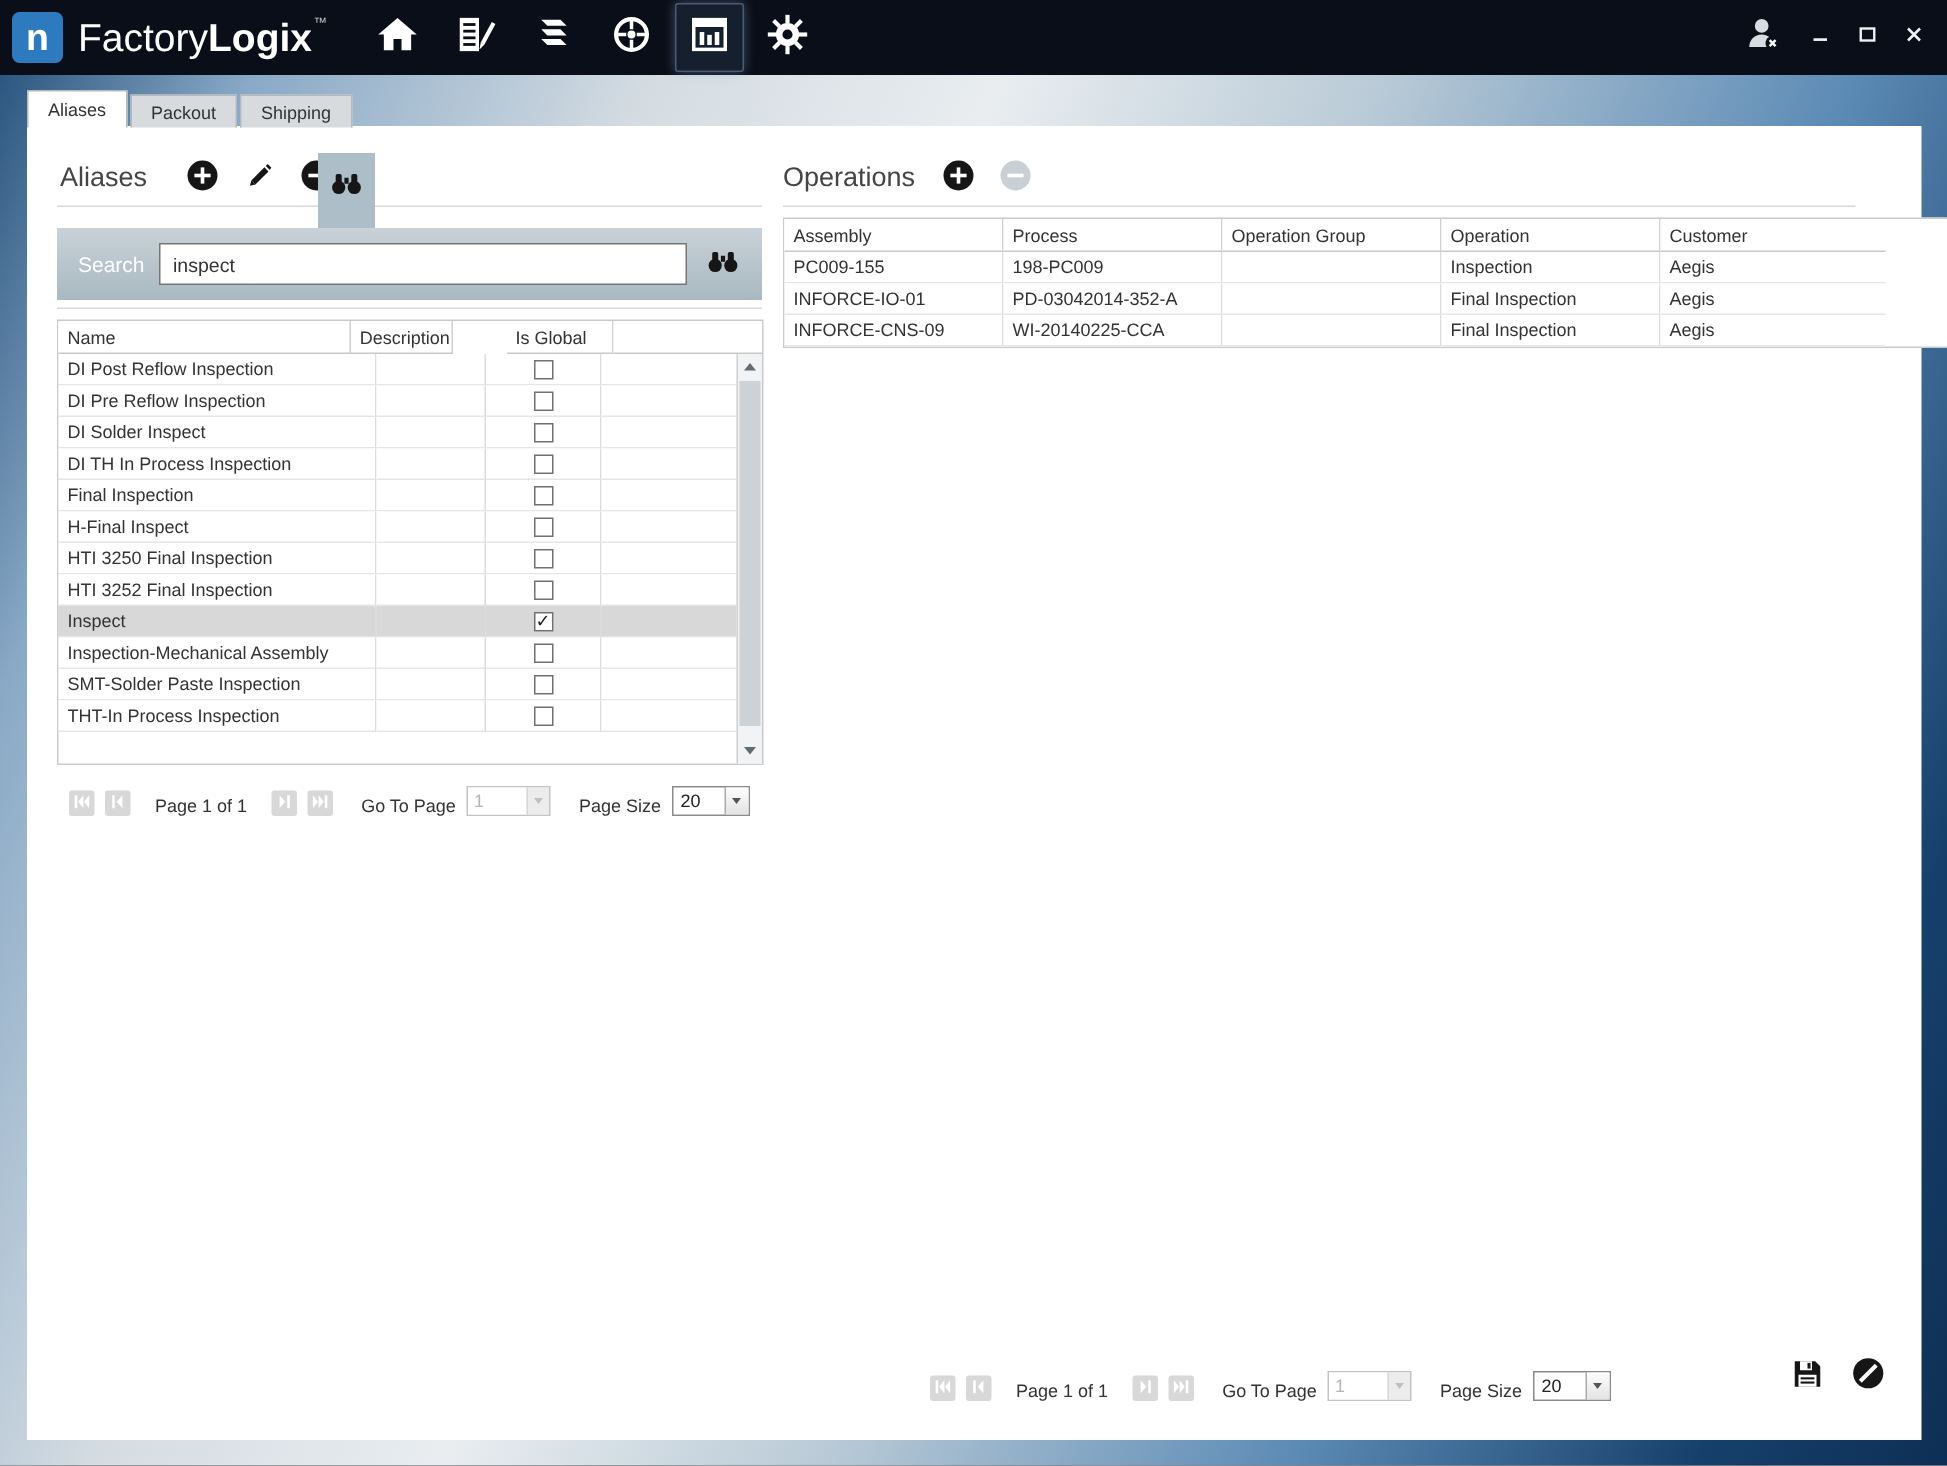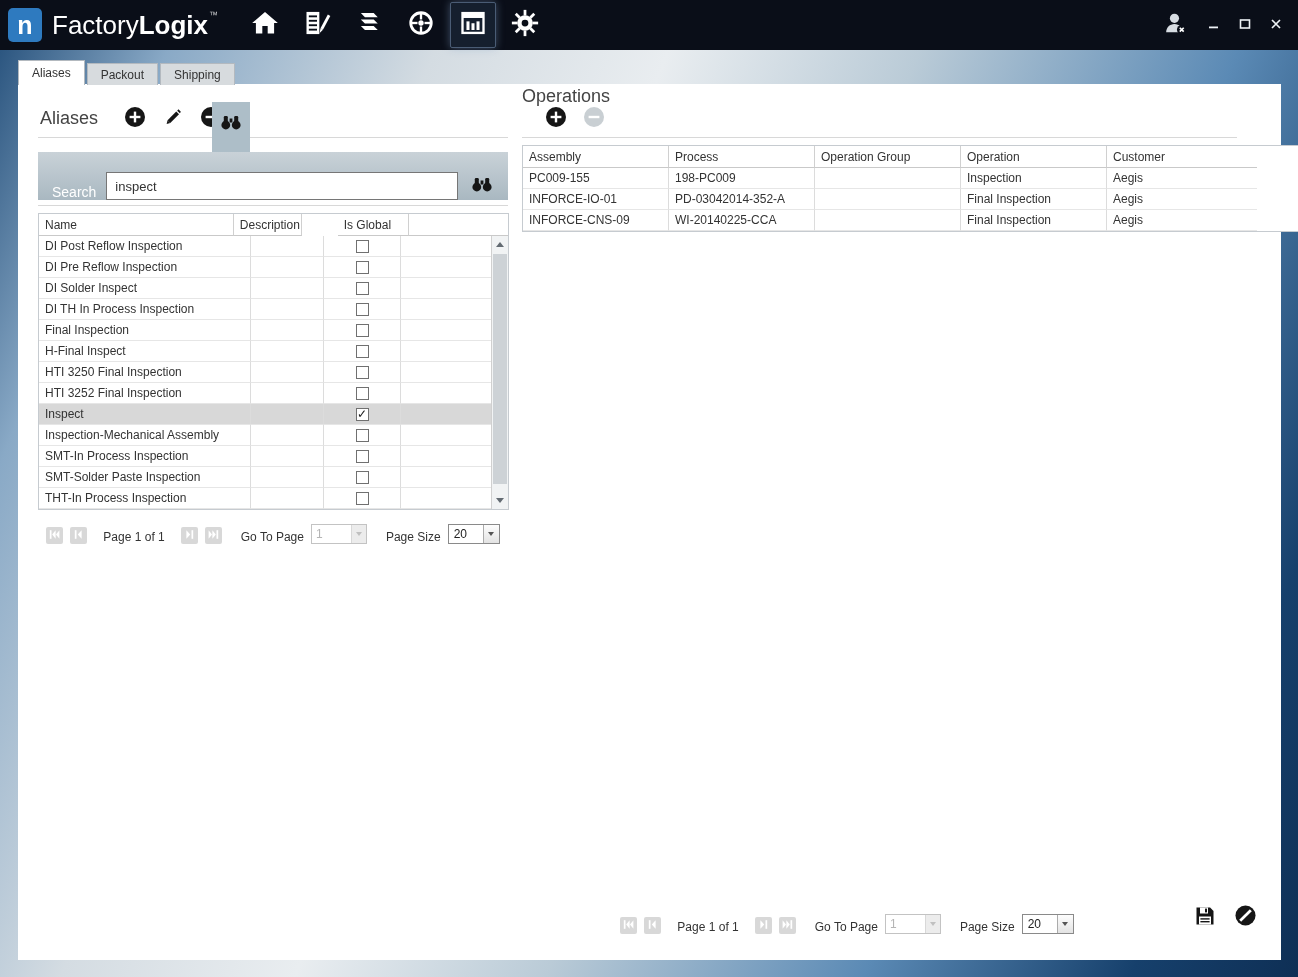--- a/index.html
+++ b/index.html
@@ -59,21 +59,21 @@
   .hairline { position:absolute; height:1px; background:#d8d8d8; }
 
   
   .binoc-tab {
     position:absolute; left:194px; top:18px; width:38px; height:50px;
     background:#adbec8; display:flex; justify-content:center; align-items:flex-start;
     padding-top:8px; z-index:2; cursor:pointer;
   }
   .search-panel {
     position:absolute; left:20px; top:68px; width:470px; height:48px;
-    background:linear-gradient(#c9d2d8,#a9b8c1); display:flex; align-items:flex-end;
+    background:linear-gradient(#c9d2d8,#a9b8c1); display:flex; align-items:center;
   }
   .search-label { color:#fff; font-size:14px; margin:0 10px 0 14px; }
   .search-input {
     width:352px; height:28px; border:1px solid #767676; background:#fff;
     font-family:inherit; font-size:13px; color:#333; padding:0 8px; outline:none;
   }
   .search-panel .binoc-right { margin-left:auto; margin-right:14px; }
 
   
   .grid { position:absolute; border:1px solid #c6cbd0; background:#fff; }
@@ -404,28 +404,20 @@
             </div>
             <div class="t-row">
               <div class="t-cell c0">Inspection-Mechanical Assembly</div>
               <div class="t-cell c1"></div>
               <div class="t-cell c2">
                 <span class="cb"></span>
               </div>
               <div class="t-cell c3"></div>
             </div>
             <div class="t-row">
-              <div class="t-cell c0">SMT-In Process Inspection</div>
-              <div class="t-cell c1"></div>
-              <div class="t-cell c2">
-                <span class="cb"></span>
-              </div>
-              <div class="t-cell c3"></div>
-            </div>
-            <div class="t-row">
               <div class="t-cell c0">SMT-Solder Paste Inspection</div>
               <div class="t-cell c1"></div>
               <div class="t-cell c2">
                 <span class="cb"></span>
               </div>
               <div class="t-cell c3"></div>
             </div>
             <div class="t-row">
               <div class="t-cell c0">THT-In Process Inspection</div>
               <div class="t-cell c1"></div>
@@ -483,21 +475,21 @@
         </span>
         <span class="pg-label">Page Size</span>
         <span class="combo-field">
           <span class="combo-value">20</span>
           <span class="combo-addon">
               <span class="tri-sm"></span>
             </span>
         </span>
       </div>
 
-      <div class="panel-head" style="left:504px; top:2px;flex-direction:column;">
+      <div class="panel-head" style="left:504px; top:14px;">
         <span class="panel-title" style="margin-right:18px;">Operations</span>
         <div style="display:flex; align-items:center; gap:16px;">
           <button class="round-btn">
             <span>
               <svg width="22" height="22" viewBox="0 0 22 22">
                   <circle cx="11" cy="11" r="10" fill="#161616"></circle>
                   <rect x="5.6" y="9.8" width="10.8" height="2.4" fill="#fff"></rect>
                   <rect x="9.8" y="5.6" width="2.4" height="10.8" fill="#fff"></rect>
                 </svg>
             </span>

